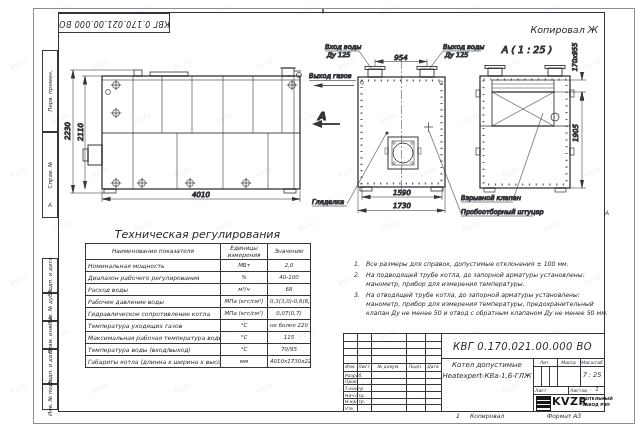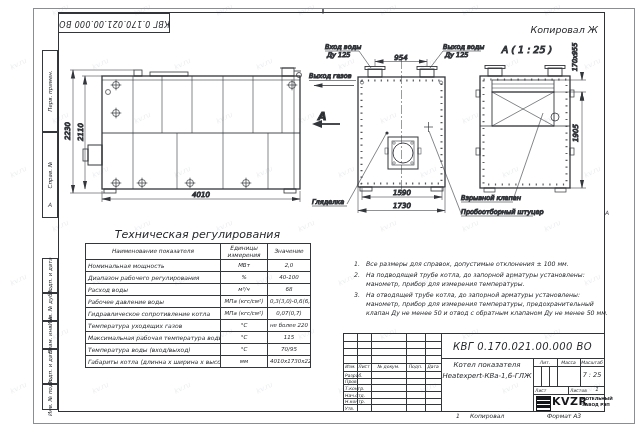--- a/index.html
+++ b/index.html
@@ -453,21 +453,21 @@
 
     <div class="tbt tbs" style="left:1px;top:37.5px;width:25px;text-align:left">Разраб.</div>
     <div class="tbt tbs" style="left:1px;top:44.2px;width:25px;text-align:left">Пров.</div>
     <div class="tbt tbs" style="left:1px;top:50.8px;width:25px;text-align:left">Т.контр.</div>
     <div class="tbt tbs" style="left:1px;top:57.5px;width:25px;text-align:left">Нач.отд.</div>
     <div class="tbt tbs" style="left:1px;top:64.2px;width:25px;text-align:left">Н.контр.</div>
     <div class="tbt tbs" style="left:1px;top:70.8px;width:25px;text-align:left">Утв.</div>
 
     <div class="tbt tb-doc">КВГ 0.170.021.00.000 ВО</div>
     <div class="tbt tb-prod">
-      <div>Котел показателя</div>
+      <div>Котел допустимые</div>
       <div>Heatexpert-КВа-1,6-ГЛЖ</div>
     </div>
 
     <div class="tbt tbs" style="left:189px;top:24.5px;width:24px">Лит.</div>
     <div class="tbt tbs" style="left:213px;top:24.5px;width:23px">Масса</div>
     <div class="tbt tbs" style="left:236px;top:24.5px;width:24px">Масштаб</div>
     <div class="tbt" style="left:236px;top:37px;width:24px;text-align:center;font-size:6.5px">7 : 25</div>
     <div class="tbt tbs" style="left:191px;top:52.5px;width:20px;text-align:left">Лист</div>
     <div class="tbt tbs" style="left:226px;top:52.5px;width:22px;text-align:left">Листов</div>
     <div class="tbt" style="left:248px;top:52px;width:10px;text-align:center;font-size:5.5px">1</div>

